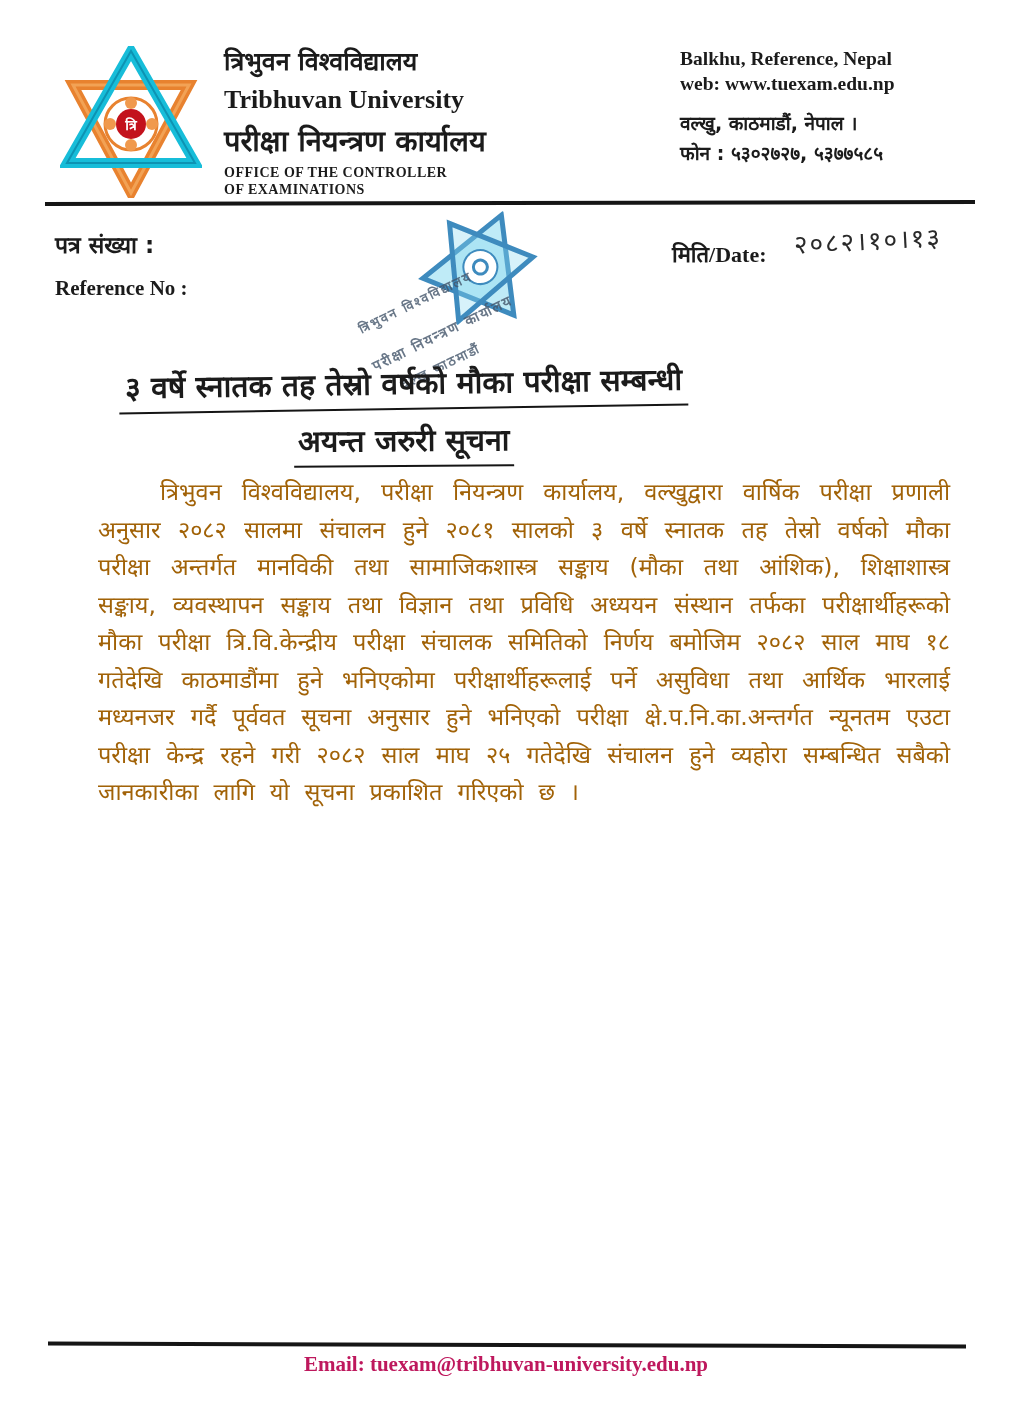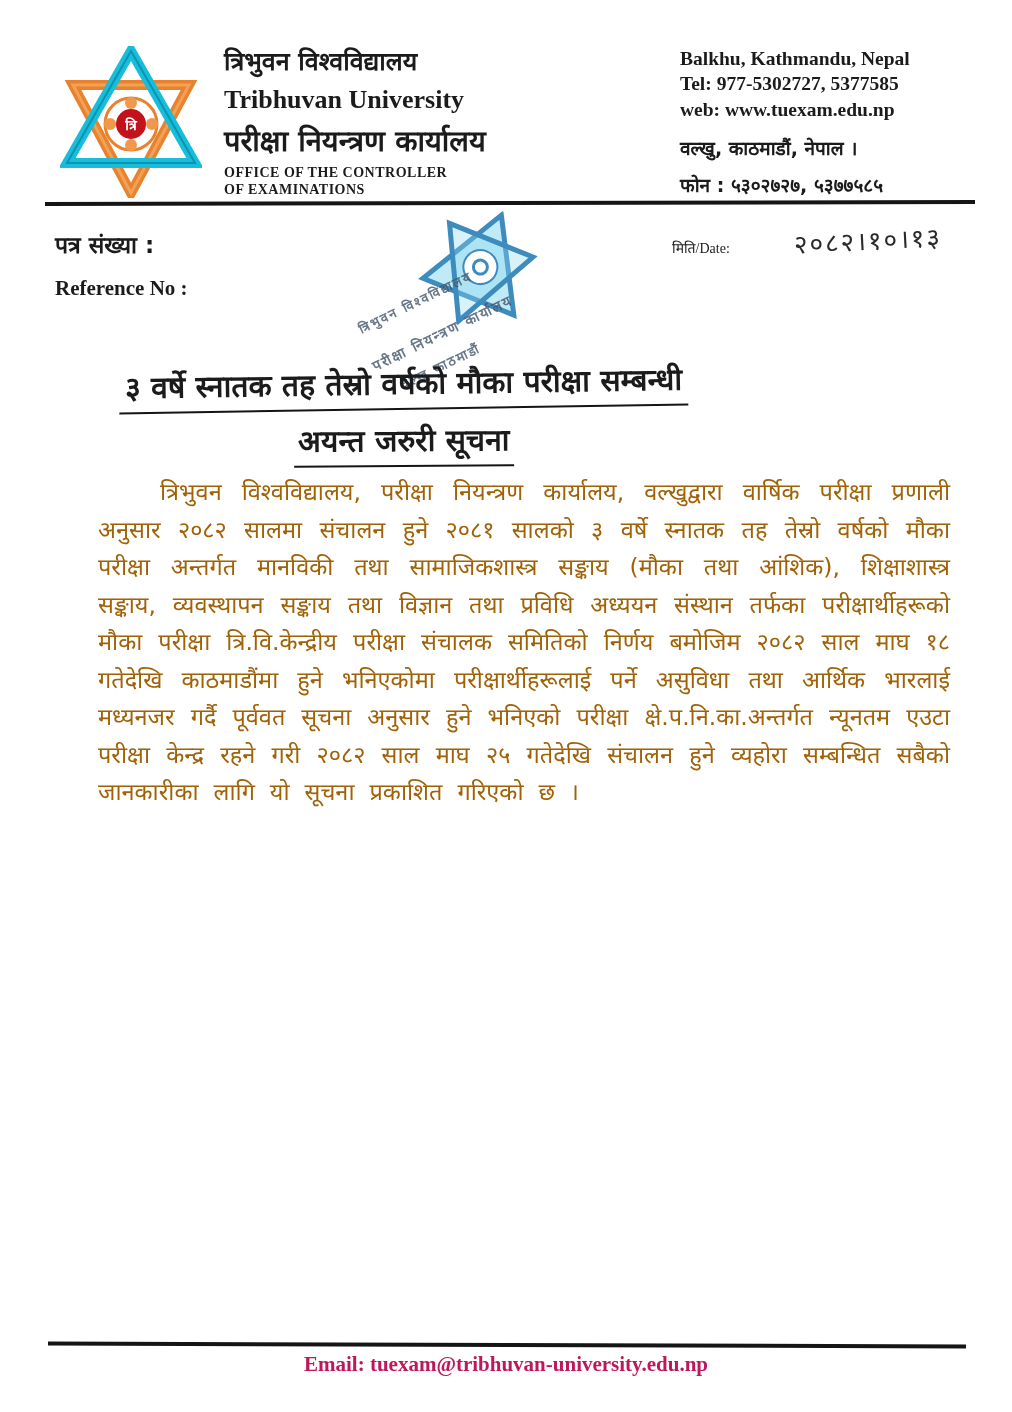--- a/index.html
+++ b/index.html
@@ -8,30 +8,30 @@
 
   
   .logo{position:absolute;left:60px;top:46px;width:142px;height:152px;}
   .hdr-left{position:absolute;left:224px;top:48px;line-height:1.15;}
   .org-np{font-size:25px;font-weight:bold;}
   .org-en{font-family:"Liberation Serif","DejaVu Serif",serif;font-size:26px;font-weight:bold;margin-top:8px;}
   .office-np{font-size:29px;font-weight:bold;margin-top:10px;}
   .office-en{font-family:"Liberation Serif","DejaVu Serif",serif;font-size:14px;font-weight:bold;letter-spacing:.5px;margin-top:6px;line-height:1.25;}
   .hdr-right{position:absolute;left:680px;top:46px;line-height:1.3;}
   .hdr-right .en{font-family:"Liberation Serif","DejaVu Serif",serif;font-size:19.5px;font-weight:bold;}
-  .hdr-right .np{font-size:19px;font-weight:bold;margin-top:12px;}
+  .hdr-right .np{font-size:19px;font-weight:bold;margin-top:6px;}
   .np-block{margin-top:14px;}
   .rule{position:absolute;background:#151515;}
   .rule-top{left:45px;top:201px;width:930px;height:4px;transform:rotate(-0.12deg);}
 
   
   .ref{position:absolute;left:55px;top:230px;line-height:1.35;}
   .ref .np{font-size:23px;font-weight:bold;}
   .ref .en{font-family:"Liberation Serif","DejaVu Serif",serif;font-size:21px;font-weight:bold;margin-top:13px;}
-  .date{position:absolute;left:672px;top:238px;font-size:14px;font-weight:normal;}
+  .date{position:absolute;left:672px;top:238px;font-size:22px;font-weight:bold;}
   .date-label{font-family:"Liberation Serif","DejaVu Serif",serif;}
   .date-value{position:absolute;left:794px;top:222px;font-size:26px;font-weight:normal;color:#2a2a2a;transform:rotate(-3deg);letter-spacing:2px;white-space:nowrap;}
 
   
   .stamp{position:absolute;left:335px;top:205px;width:230px;height:185px;pointer-events:none;}
   .stamp-star{position:absolute;left:90px;top:2px;width:110px;height:122px;transform:rotate(22deg);opacity:.9;}
   .stamp-text{position:absolute;transform:rotate(-26deg);color:#44566b;opacity:.8;font-weight:bold;white-space:nowrap;}
   .stamp-l1{left:18px;top:88px;font-size:13px;letter-spacing:2px;}
   .stamp-l2{left:30px;top:118px;font-size:14px;letter-spacing:2px;}
   .stamp-l3{left:62px;top:152px;font-size:13px;letter-spacing:2px;}
@@ -81,22 +81,21 @@
     <div class="org-np">त्रिभुवन विश्वविद्यालय</div>
     <div class="org-en">Tribhuvan University</div>
     <div class="office-np">परीक्षा नियन्त्रण कार्यालय</div>
     <div class="office-en">
       <div>OFFICE OF THE CONTROLLER</div>
       <div>OF EXAMINATIONS</div>
     </div>
   </div>
 
   <div class="hdr-right">
-    <div class="en">Balkhu, Kathmandu, Nepal</div>
-    <div class="en">Tel: 977-5302727, 5377585</div>
+    <div class="en">Balkhu, Reference, Nepal</div>
     <div class="en">web: www.tuexam.edu.np</div>
     <div class="np-block">
       <div class="np">वल्खु, काठमाडौं, नेपाल ।</div>
       <div class="np">फोन : ५३०२७२७, ५३७७५८५</div>
     </div>
   </div>
 
   <div class="rule rule-top"></div>
 
   <div class="ref">

